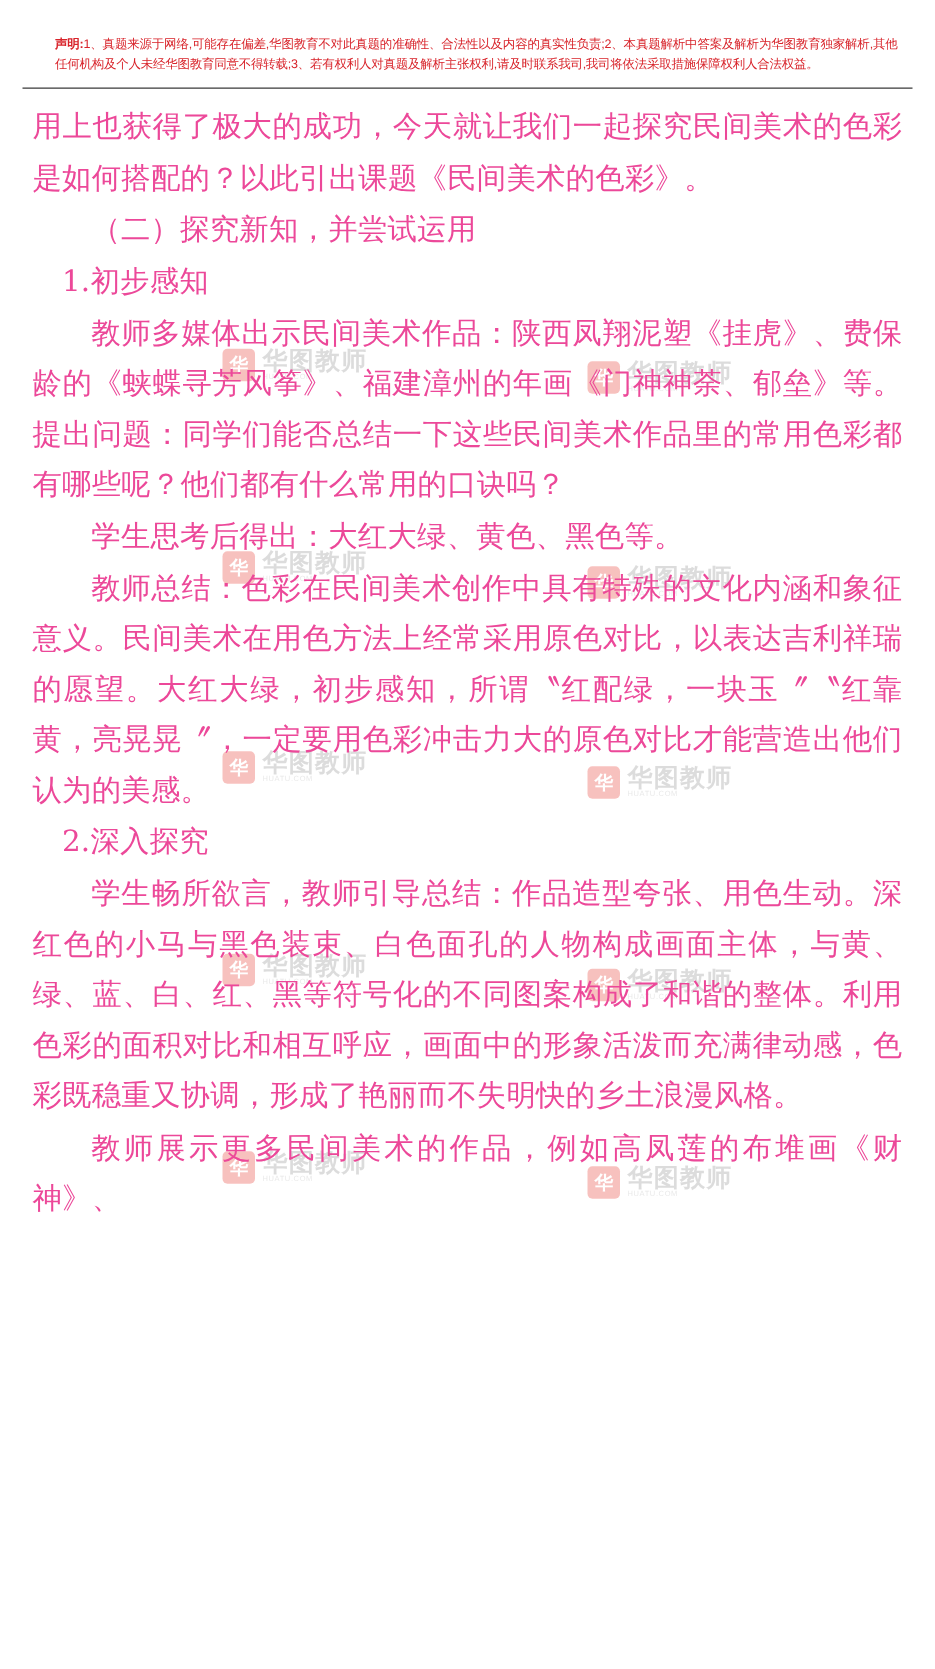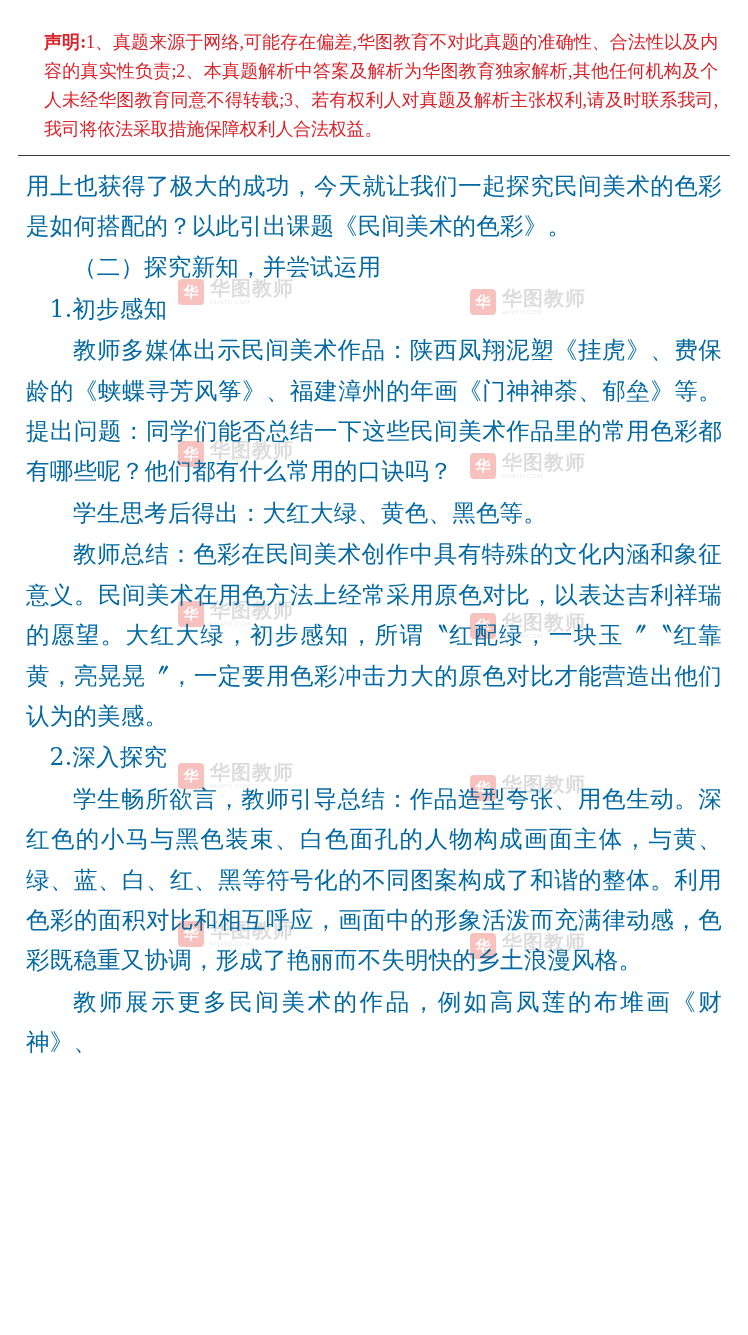--- a/index.html
+++ b/index.html
@@ -19,22 +19,22 @@
     position: relative;
     width: 748px;
     height: 1335px;
     padding: 0;
     background: #ffffff;
   }
 
   
   .disclaimer {
     color: #d8232a;
-    font-family: Liberation Serif, serif;
-    font-size: 18px;
+    font-family: Liberation Sans, sans-serif;
+    font-size: 10px;
     line-height: 1.62;
     padding: 28px 30px 0 44px;
     text-align: justify;
     letter-spacing: -0.2px;
     position: relative;
     z-index: 3;
   }
   .disclaimer .lead {
     font-weight: bold;
   }
@@ -50,21 +50,21 @@
   
   .doc-body {
     padding: 10px 26px 0 26px;
     position: relative;
     z-index: 3;
   }
   .para {
     font-family: "DejaVu Serif", "Liberation Serif", serif;
     font-size: 23.5px;
     line-height: 1.72;
-    color: #0369a1;
+    color: #ec4899;
     text-align: justify;
     text-justify: inter-ideograph;
     margin: 0 0 1px 0;
     letter-spacing: 0.2px;
   }
   .para.indent-2 { text-indent: 2em; }
   .para.indent-1 { text-indent: 1em; }
 
   
   .wm {

